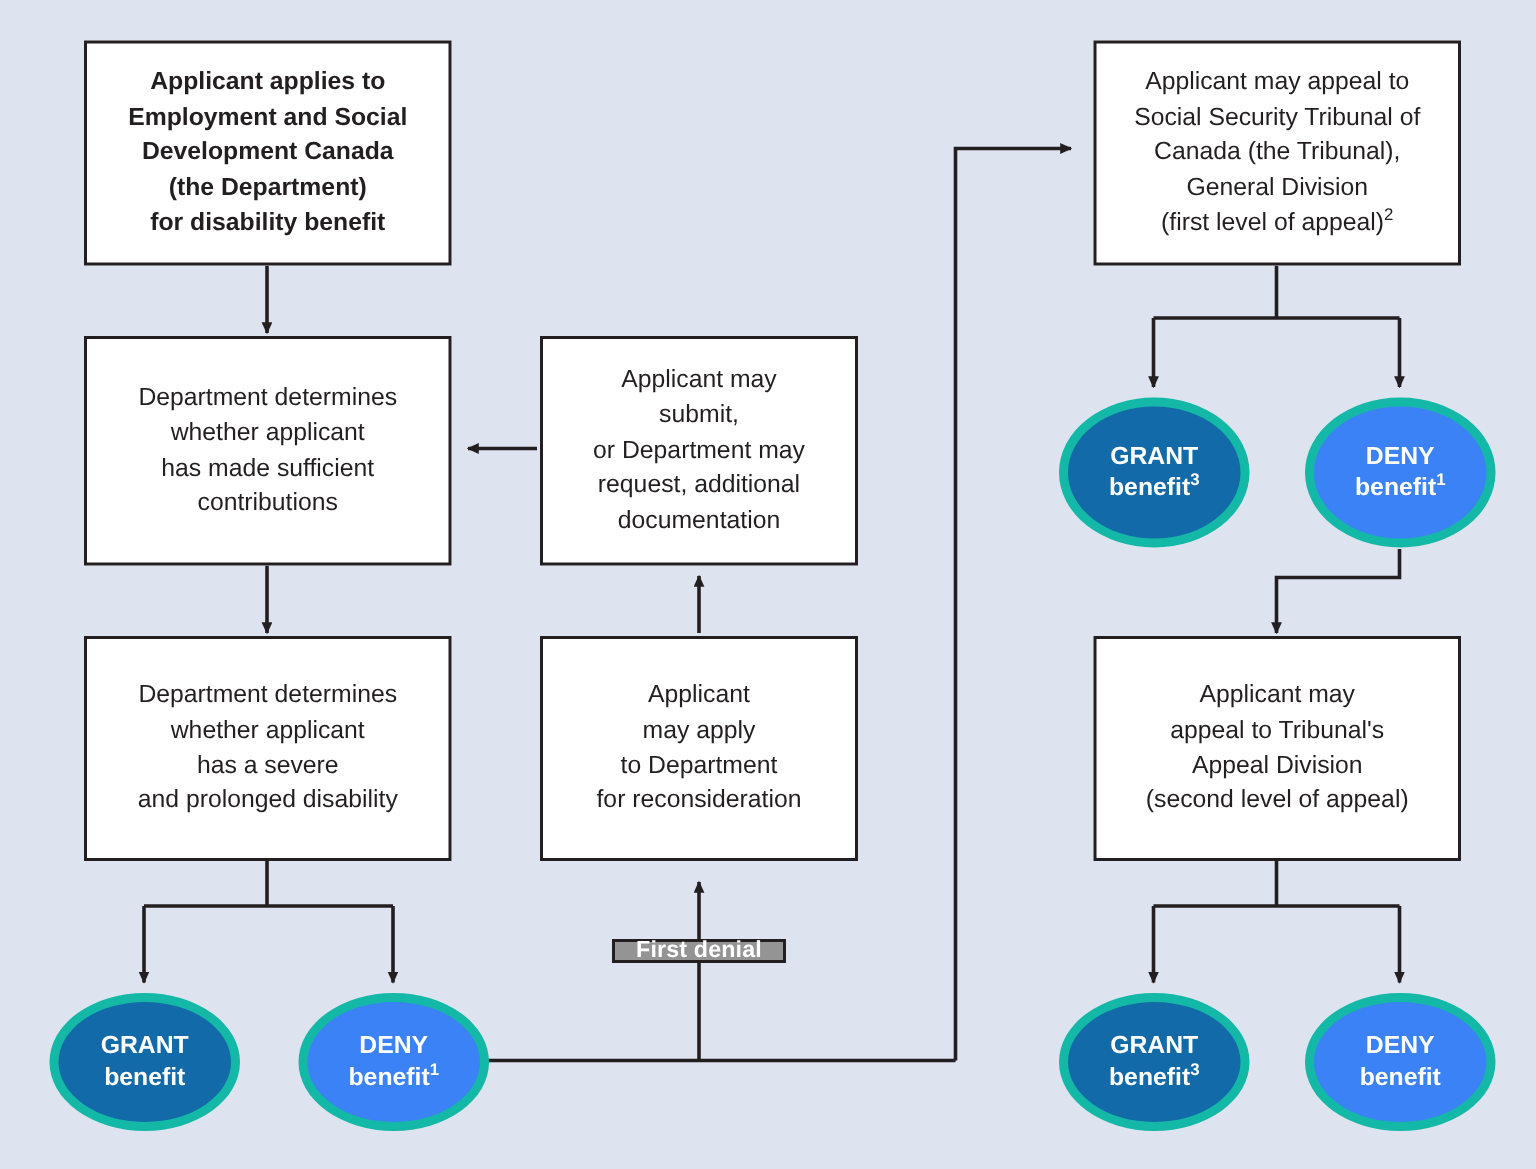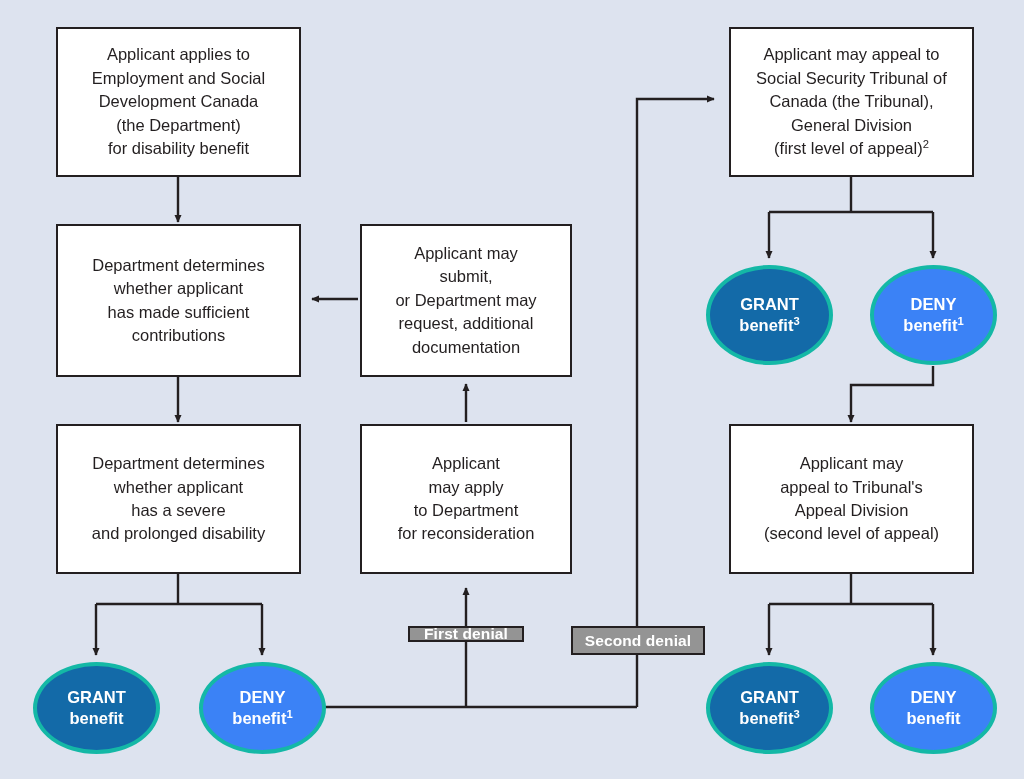--- a/index.html
+++ b/index.html
@@ -37,21 +37,21 @@
   .process-box {
     background: #ffffff;
     border: 2px solid #231f20;
     color: #231f20;
     font-size: 16.5px;
     line-height: 1.42;
   }
   .process-box .txt { padding: 0 6px; }
   .terminator {
     border-radius: 50%;
-    border: 4px solid #14b8a6;
+    border: 6px solid #14b8a6;
     color: #ffffff;
     font-weight: bold;
     font-size: 16.5px;
     line-height: 1.3;
   }
   .grant { background: #136aa8; }
   .deny  { background: #3b82f6; text-align: center; }
   .label-chip {
     background: #949494;
     border: 2px solid #231f20;
@@ -100,21 +100,21 @@
 
       <path d="M933,366 L933,385 L851,385 L851,422" marker-end="url(#arrow)"></path>
 
       <path d="M851,574 L851,604"></path>
       <path d="M769,604 L933,604"></path>
       <path d="M769,604 L769,655" marker-end="url(#arrow)"></path>
       <path d="M933,604 L933,655" marker-end="url(#arrow)"></path>
     </g>
   </svg>
 
-  <div class="node process-box" style="left:56px; top:27px; width:245px; height:150px;">
+  <div class="node process-box" style="left:56px; top:27px; width:245px; height:150px;font-weight:bold;">
     <div class="txt">Applicant applies to<br>Employment and Social<br>Development Canada<br>(the Department)<br>for disability benefit</div>
   </div>
 
   <div class="node process-box" style="left:56px; top:224px; width:245px; height:153px;">
     <div class="txt">Department determines<br>whether applicant<br>has made sufficient<br>contributions</div>
   </div>
 
   <div class="node process-box" style="left:360px; top:224px; width:212px; height:153px;">
     <div class="txt">Applicant may<br>submit,<br>or Department may<br>request, additional<br>documentation</div>
   </div>
@@ -174,17 +174,14 @@
     <div>
       <span>DENY</span><br>
       <span>benefit</span><sup></sup>
     </div>
   </div>
 
   <div class="node label-chip" style="left:408px; top:626px; width:116px; height:16px;">
     <span>First denial</span>
   </div>
 
-  <div class="node label-chip" style="left:571px; top:626px; width:134px; height:29px;">
-    <span>Second denial</span>
-  </div>
 
 </div>
 
 </body></html>

